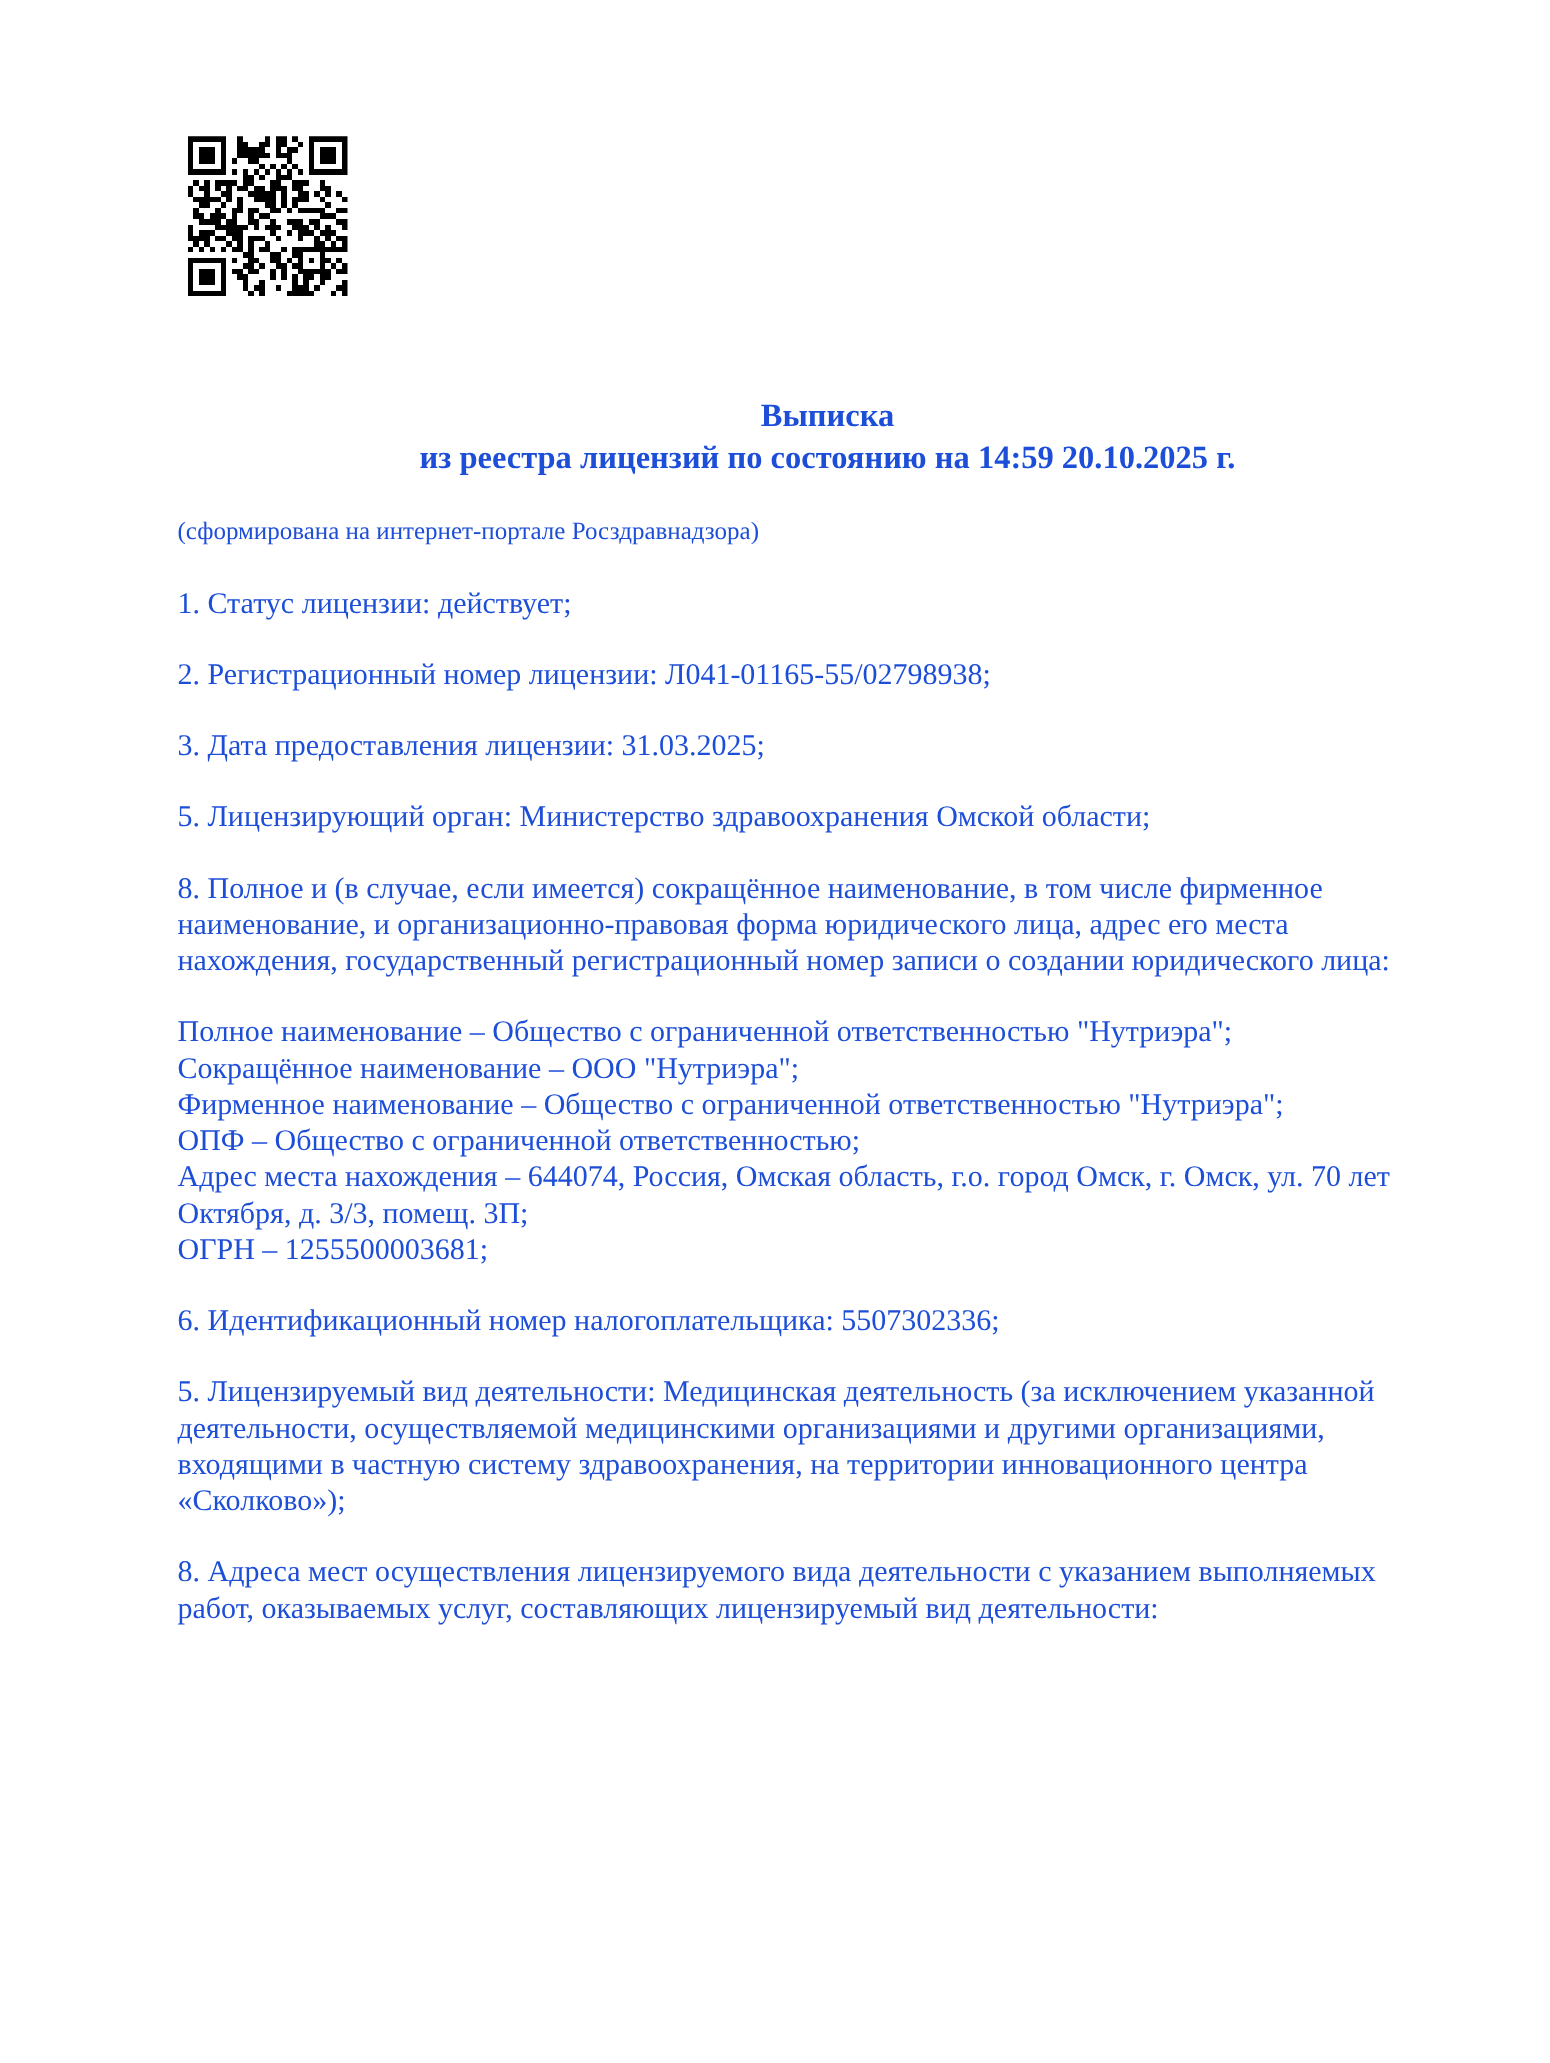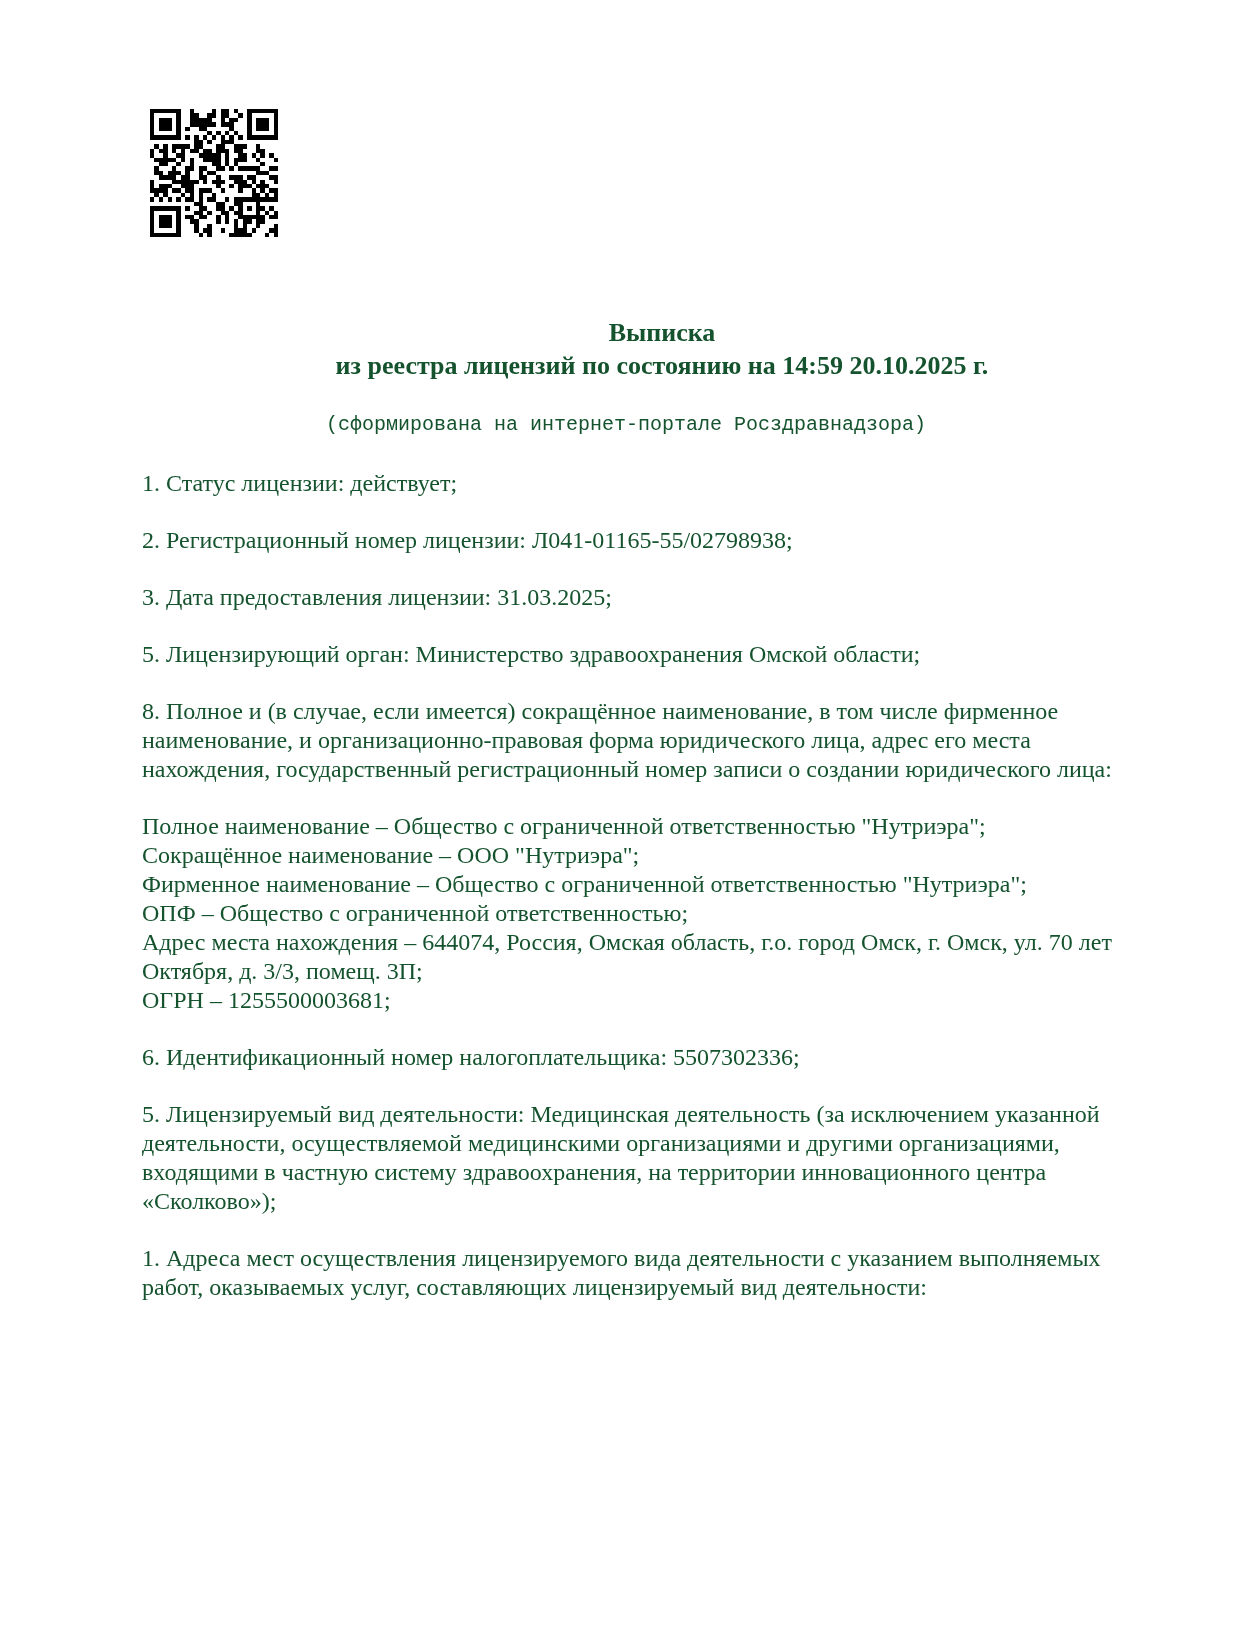--- a/index.html
+++ b/index.html
@@ -5,21 +5,21 @@
   html, body {
     margin: 0;
     padding: 0;
     background: #ffffff;
   }
   .page {
     position: relative;
     width: 1240px;
     height: 1650px;
     background: #ffffff;
-    color: #14532d;
+    color: #1d4ed8;
     font-family: "Liberation Serif", "DejaVu Serif", serif;
     overflow: hidden;
   }
   .qr {
     position: absolute;
     left: 150px;
     top: 109px;
     width: 128px;
     height: 128px;
   }
@@ -36,23 +36,22 @@
     font-weight: bold;
     line-height: 33px;
     text-align: center;
     white-space: pre;
   }
   .doc-subtitle {
     margin: 30px 0 0 0;
     padding-right: 72px;
     font-size: 20px;
     line-height: 26px;
-    text-align: center;
+    text-align: left;
     white-space: pre;
-    font-family: Liberation Mono, monospace;
   }
   .doc-body {
     font-size: 24px;
     line-height: 29px;
   }
   .doc-body p {
     margin: 0 0 28px 0;
     white-space: pre;
   }
   .doc-body p.first {
@@ -508,18 +507,18 @@
 Фирменное наименование – Общество с ограниченной ответственностью "Нутриэра";
 ОПФ – Общество с ограниченной ответственностью;
 Адрес места нахождения – 644074, Россия, Омская область, г.о. город Омск, г. Омск, ул. 70 лет
 Октября, д. 3/3, помещ. 3П;
 ОГРН – 1255500003681;</p>
       <p>6. Идентификационный номер налогоплательщика: 5507302336;</p>
       <p>5. Лицензируемый вид деятельности: Медицинская деятельность (за исключением указанной
 деятельности, осуществляемой медицинскими организациями и другими организациями,
 входящими в частную систему здравоохранения, на территории инновационного центра
 «Сколково»);</p>
-      <p>1. Адреса мест осуществления лицензируемого вида деятельности с указанием выполняемых
+      <p>8. Адреса мест осуществления лицензируемого вида деятельности с указанием выполняемых
 работ, оказываемых услуг, составляющих лицензируемый вид деятельности:</p>
     </main>
   </div>
 
 </div>
 
 </body></html>

